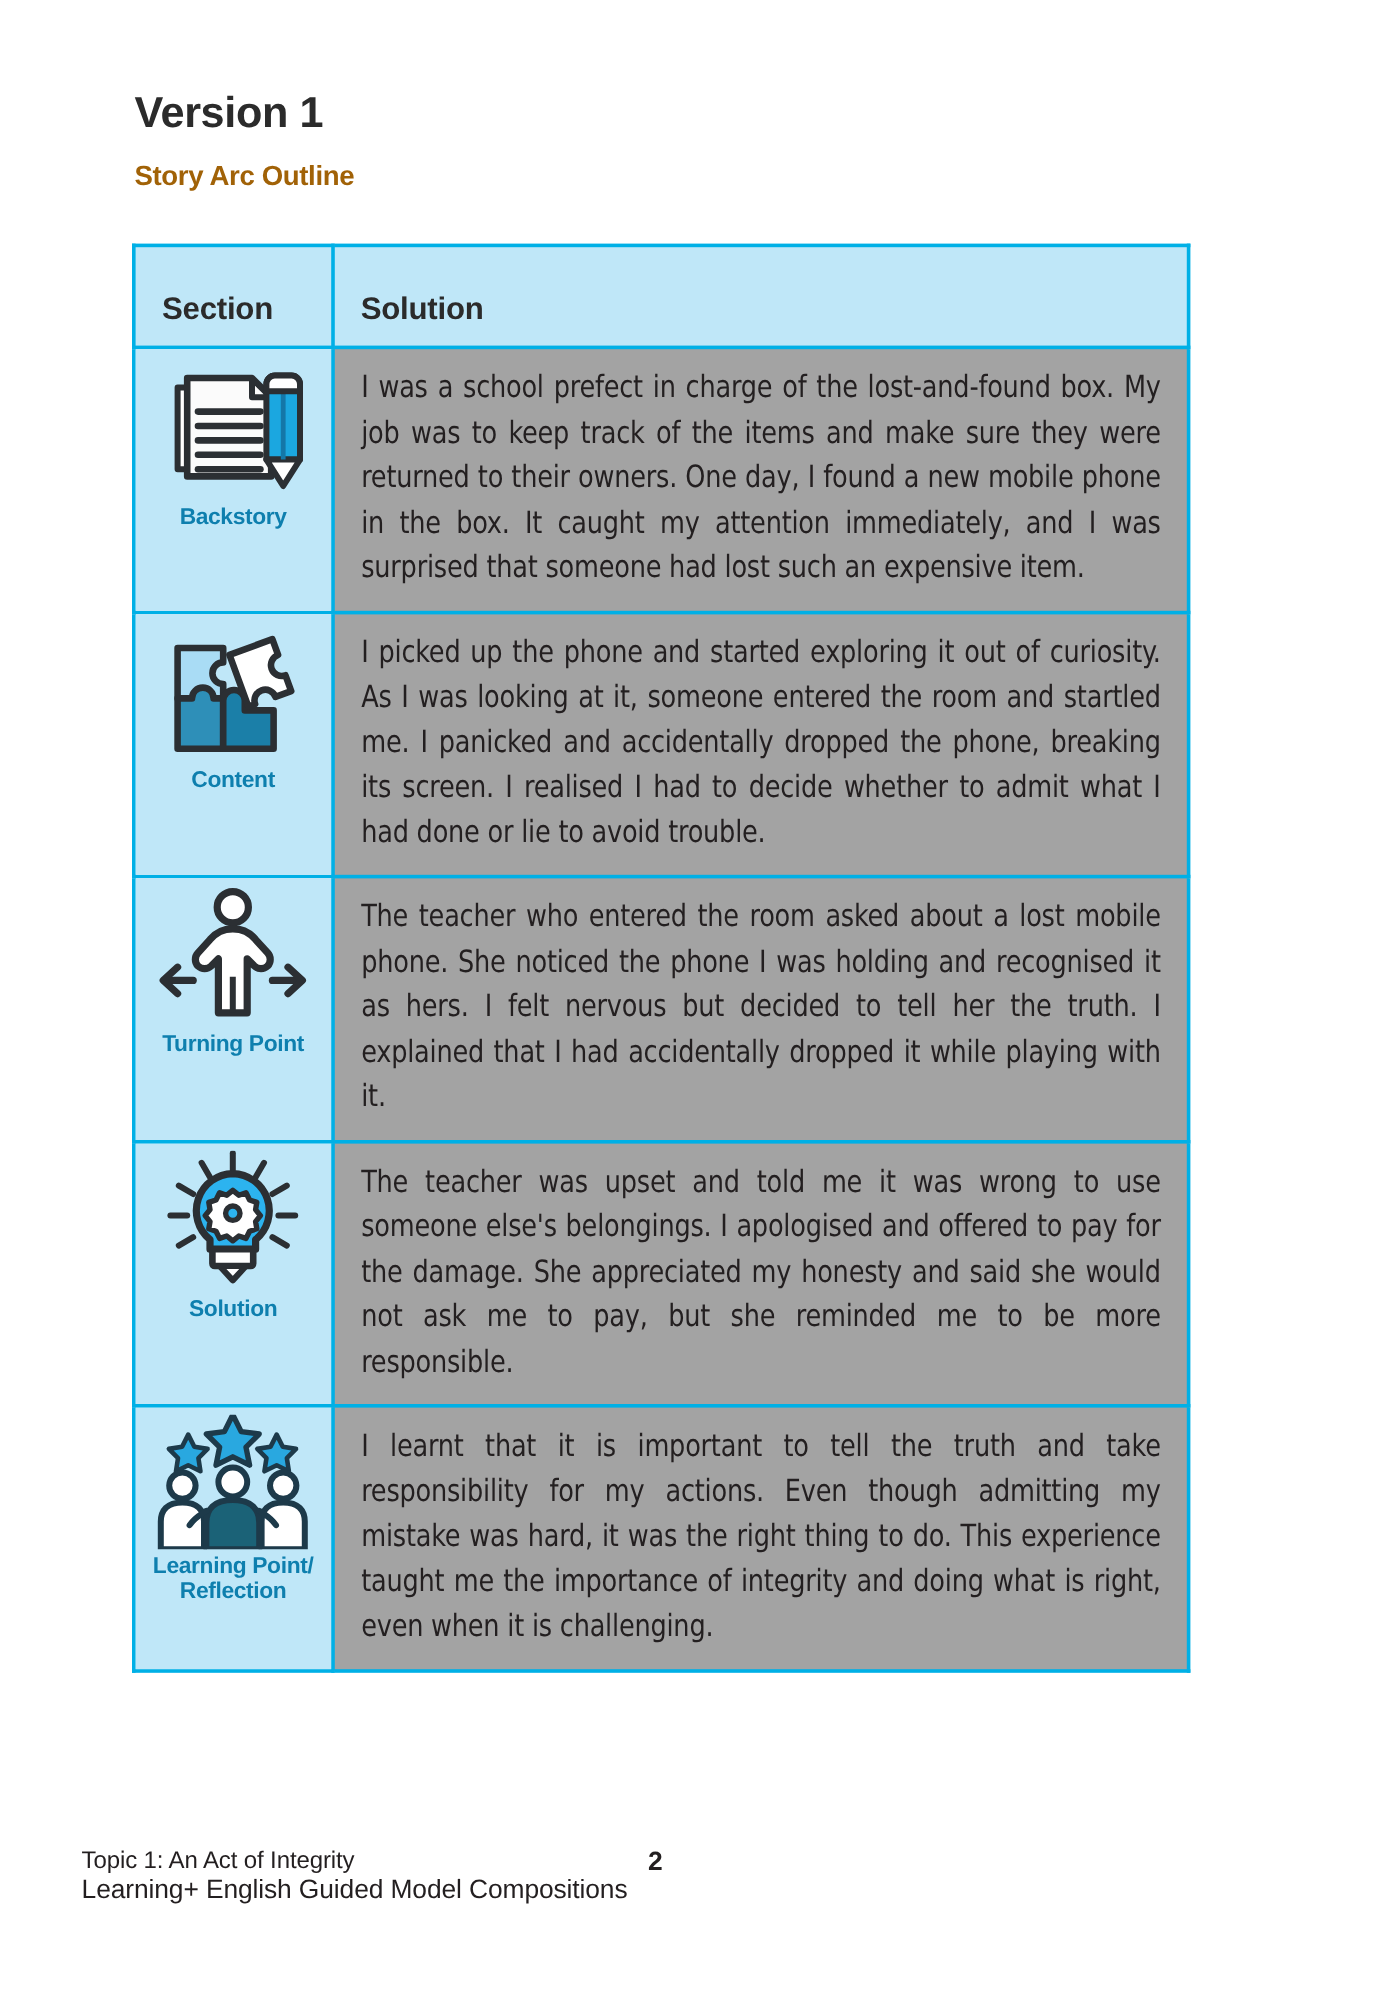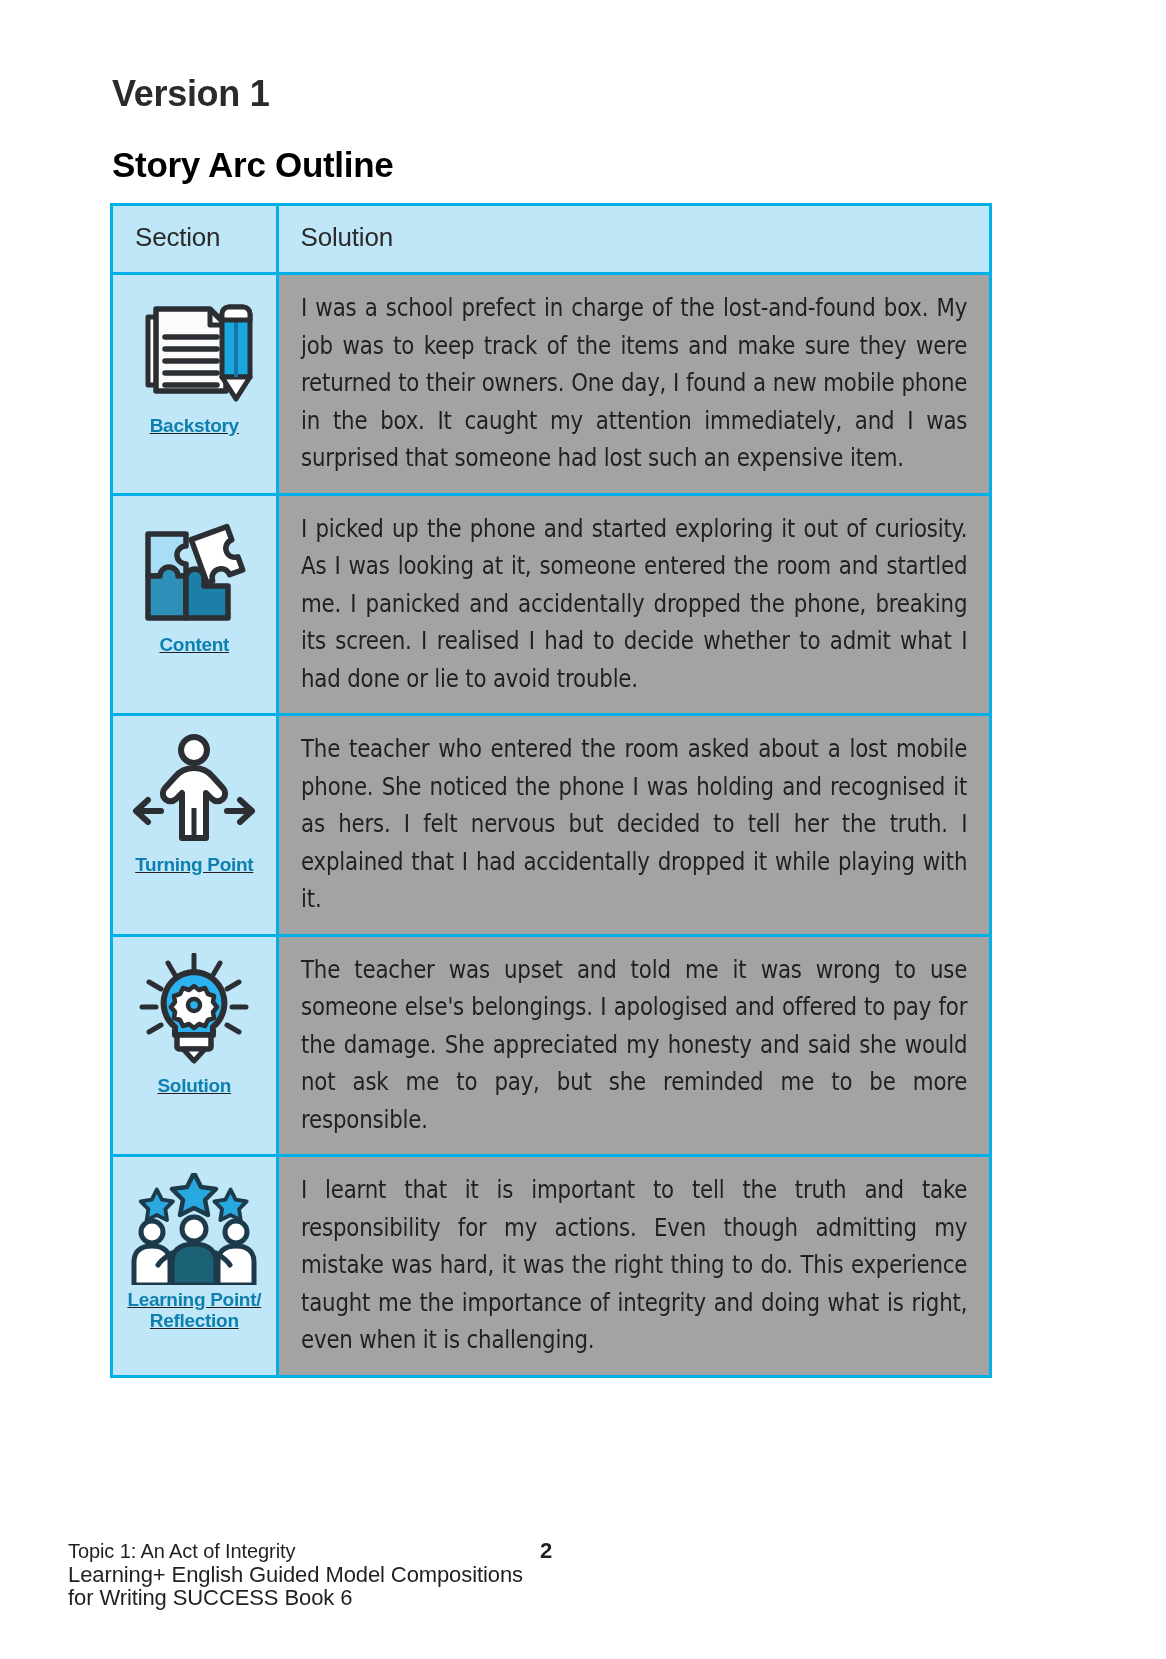--- a/index.html
+++ b/index.html
@@ -28,25 +28,25 @@
     left: 112px;
     top: 73px;
     font-size: 36px;
     font-weight: bold;
     letter-spacing: -0.3px;
     color: #2b2b2b;
   }
   .h-title {
     position: absolute;
     left: 112px;
-    top: 145px;
-    font-size: 35px;
+    top: 133px;
+    font-size: 23px;
     font-weight: bold;
     letter-spacing: -0.3px;
-    color: #000000;
+    color: #a16207;
   }
 
   
   .arc-table {
     position: absolute;
     left: 110px;
     top: 203px;
     width: 882px;
     border-collapse: collapse;
     table-layout: fixed;
@@ -59,26 +59,27 @@
   .col-section { width: 165px; }
   .col-content { width: 711px; }
 
   thead th {
     background: #bfe7f8;
     height: 66px;
     text-align: left;
   }
   .th-label {
     font-size: 26px;
-    font-weight: normal;
+    font-weight: bold;
     color: #2b2b2b;
     padding-left: 22px;
     letter-spacing: -0.2px;
     display: block;
     line-height: 62px;
+    margin-top: 20px;
   }
 
   td.section-cell {
     background: #bfe7f8;
     text-align: center;
     position: relative;
   }
   td.content-cell {
     background: #a3a3a3;
     padding: 14px 22px 16px 22px;
@@ -97,22 +98,21 @@
     width: 107.5%;
   }
 
   .icon-wrap {
     display: flex;
     flex-direction: column;
     align-items: center;
     justify-content: center;
     height: 100%;
     box-sizing: border-box;
-    padding: 16px 4px 12px 4px;
-    text-decoration: underline;
+    padding: 6px 4px 12px 4px;
   }
   .icon-art {
     display: block;
   }
   .icon-label {
     margin-top: 4px;
     font-size: 19px;
     font-weight: bold;
     color: #0e7fae;
     line-height: 21px;
@@ -340,16 +340,15 @@
       </tr>
 
     </tbody>
   </table>
 
   <div class="page-number">2</div>
 
   <div class="footer">
     <div class="footer-topic">Topic 1: An Act of Integrity</div>
     <div class="footer-line">Learning+ English Guided Model Compositions</div>
-    <div class="footer-line">for Writing SUCCESS Book 6</div>
   </div>
 
 </div>
 
 </body></html>

